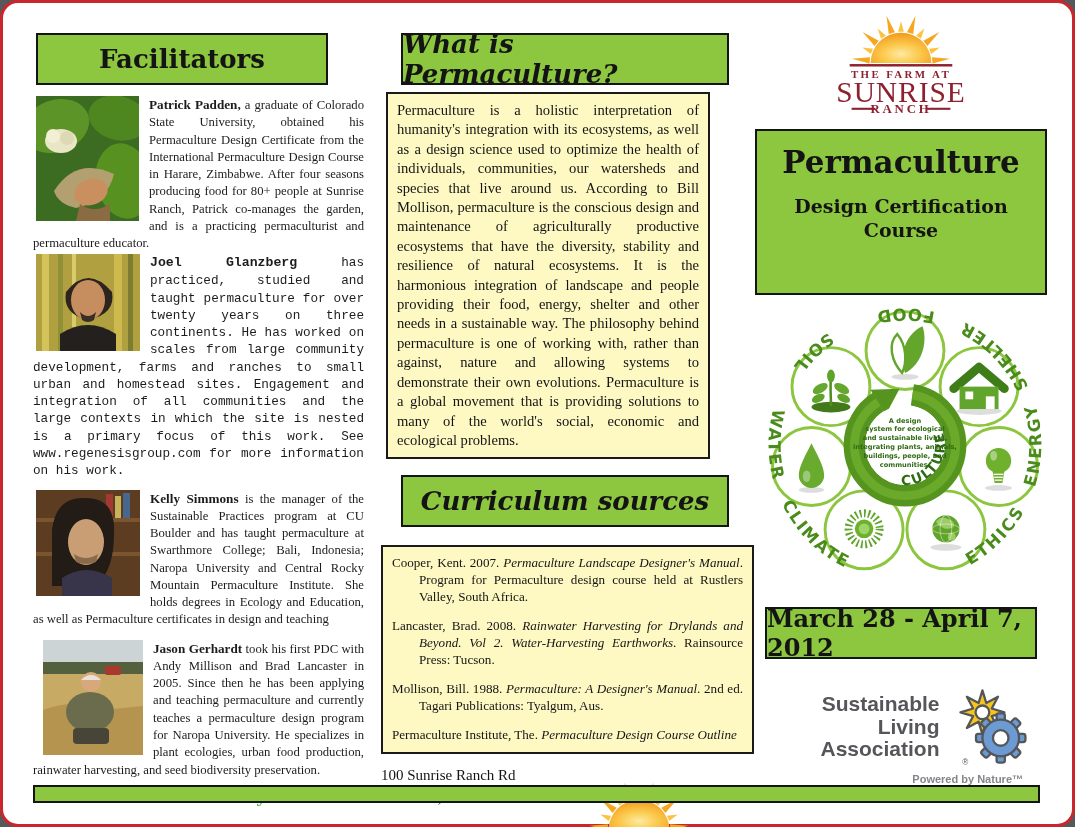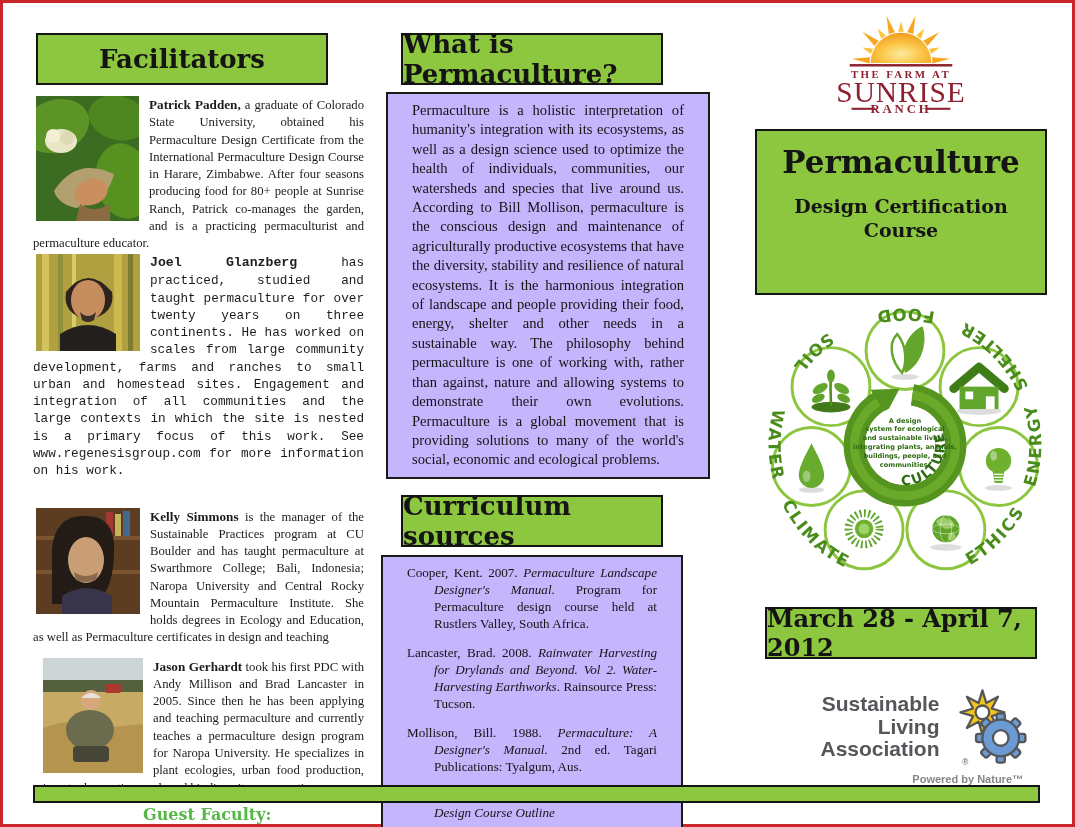--- a/index.html
+++ b/index.html
@@ -5,74 +5,74 @@
   html,body{margin:0;padding:0;}
   body{
     width:1075px;height:827px;position:relative;
     background:#57585a;overflow:hidden;
     font-family:"Liberation Serif",serif;
   }
   .page{
     position:absolute;inset:0;
     background:#ffffff;
     border:3px solid #c9272c;
-    border-radius:0;
+    border-radius:18px;
     box-sizing:border-box;
   }
   .col{position:absolute;top:30px;}
   .col1{left:30px;width:331px;}
   .col2{left:378px;width:332px;}
   .col3{left:752px;width:292px;top:6px;}
 
   .green-box{
     background:#8dc63f;
     border:2px solid #141414;
     box-sizing:border-box;
   }
   .slab{font-family:"DejaVu Serif",serif;font-weight:bold;color:#141414;}
   .header-box{
     height:52px;display:flex;align-items:center;justify-content:center;
     font-family:"DejaVu Serif",serif;font-weight:bold;font-size:26px;color:#141414;
   }
   .col1 .header-box{width:292px;margin-left:3px;}
-  .col2 .header-box{width:262px;margin-left:20px;}
+  .col2 .header-box{width:328px;margin-left:20px;font-style:italic;}
 
   
   .bio{overflow:hidden;zoom:1;}
   .bio::after{content:"";display:block;clear:both;}
   .bio-photo{float:left;margin:0 10px 2px 3px;border:0;}
   .bio-photo svg{display:block;}
   .bio-text{
     margin:0;font-size:12.7px;line-height:1.36;color:#1c1c1c;
     text-align:justify;
   }
   .bio-text b{font-size:13.2px;}
   .bio1{margin-top:11px;}
   .bio2{margin-top:2px;font-family:Liberation Mono, monospace;}
-  .bio3{margin-top:28px;}
+  .bio3{margin-top:10px;}
   .bio4{margin-top:11px;}
   .guest-label{
     margin:8px 0 0 110px;font-size:16px;color:#56b947;
     font-family:"DejaVu Serif",serif;font-weight:bold;
   }
   .guest{margin:19px 0 0 0;font-size:13.2px;color:#333;}
   .guest b{color:#111;font-size:13.4px;}
 
   
   .text-frame{
     border:2px solid #1a1a1a;box-sizing:border-box;
-    padding:7px 24px;background:#c4b5fd;
+    padding:7px 9px;background:#fef9c3;
   }
   .what-body{
     margin-top:7px;margin-left:5px;width:324px;
     font-size:14.6px;line-height:1.33;text-align:justify;color:#141414;
   }
   .curr-header{margin-top:16px;}
   .sources{
-    margin-top:8px;width:302px;
+    margin-top:18px;width:373px;
     font-size:13.1px;line-height:1.3;color:#141414;
   }
   .source{
     margin:0 0 12px 0;padding-left:27px;text-indent:-27px;text-align:justify;
   }
   .source:last-child{margin-bottom:2px;}
 
   .contact{position:relative;margin-top:10px;height:150px;}
   .contact-org{font-size:17px;letter-spacing:0.4px;color:#2a2a2a;margin:0;}
   .contact-line{font-size:15px;line-height:1.48;color:#141414;margin:0;white-space:pre-wrap;}

